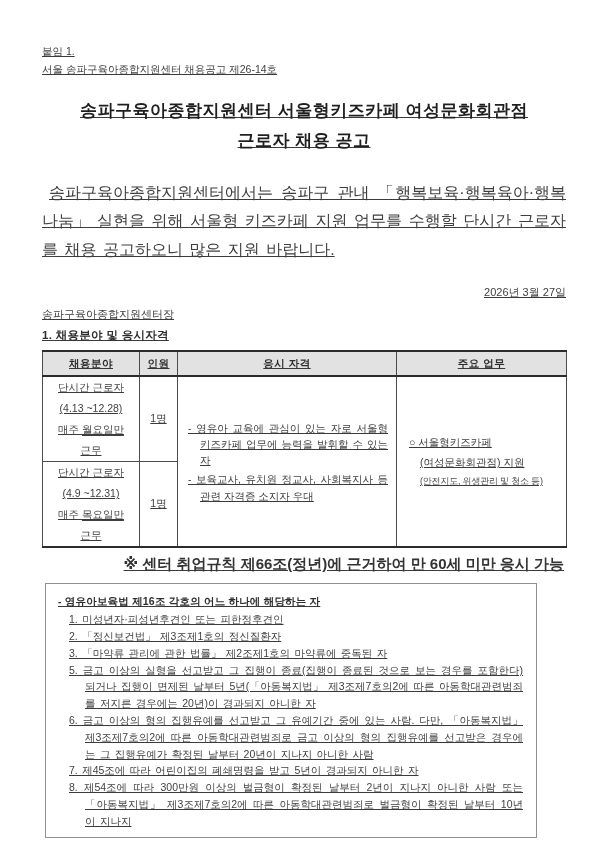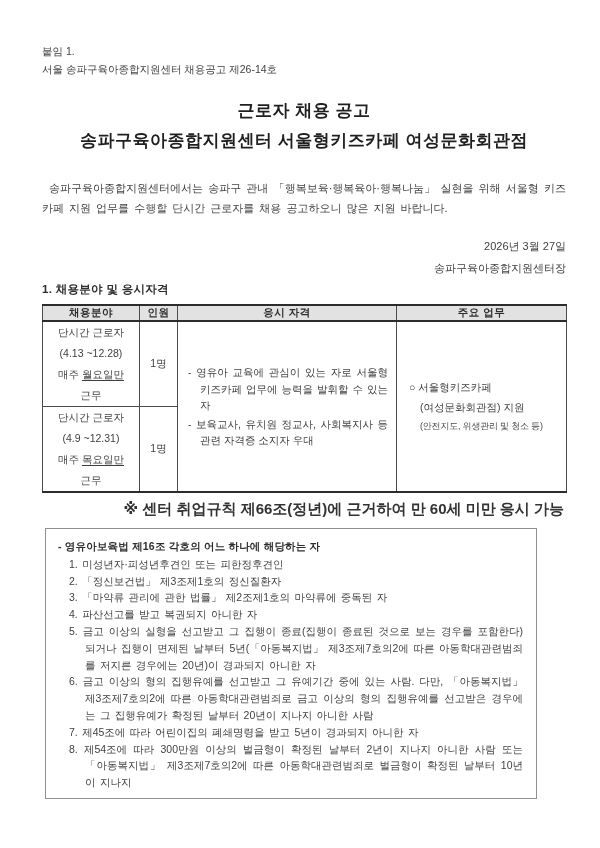--- a/index.html
+++ b/index.html
@@ -3,63 +3,63 @@
 <meta charset="utf-8">
 <style>
   * { margin: 0; padding: 0; box-sizing: border-box; }
   html, body { width: 600px; height: 848px; }
   body {
     background: #ffffff;
     font-family: "Liberation Sans", "DejaVu Sans", sans-serif;
     color: #3a3a3a;
     overflow: hidden;
   }
-  .doc { padding: 44px 34px 4px 42px; }
+  .doc { padding: 44px 34px 4px 42px; text-decoration: underline; }
 
   .small-line { font-size: 10.5px; line-height: 1.45; color: #3f3f3f; }
   .notice-no { margin-top: 3px; }
 
   .title-block { margin-top: 19px; text-align: center; }
   .title-line {
     font-size: 17px; font-weight: 700; color: #1f1f1f;
     line-height: 1.75; letter-spacing: 0.5px;
   }
 
   .intro {
     margin-top: 23px;
-    font-size: 11px; line-height: 1.78;
+    font-size: 16px; line-height: 1.78;
     text-align: justify;
     text-indent: 7px;
     word-spacing: 2px;
     color: #3f3f3f;
   }
 
   .date-line { margin-top: 21px; text-align: right; font-size: 11px; color: #3f3f3f; }
-  .signer-line { margin-top: 7px; text-align: right; font-size: 11px; color: #3f3f3f; }
+  .signer-line { margin-top: 7px; text-align: left; font-size: 11px; color: #3f3f3f; }
 
   .sec-heading {
     font-size: 11.5px; font-weight: 700; color: #2e2e2e; letter-spacing: 0.3px;
   }
   .sec1-heading { margin-top: 6px; }
   .sec2-heading { margin-top: 31px; }
 
   table.recruit {
     margin-top: 7px;
     border-collapse: collapse;
     width: 524px;
     table-layout: fixed;
     border-top: 2.5px solid #2c2c2c;
     border-bottom: 2.5px solid #2c2c2c;
     border-left: 1px solid #4c4c4c;
     border-right: 1px solid #4c4c4c;
   }
   table.recruit th {
     background: #e2e2e2;
     font-size: 10.5px; font-weight: 700; color: #2e2e2e;
-    height: 16px;
+    height: 25px;
     border-bottom: 2px solid #2c2c2c;
     border-left: 1px solid #4c4c4c;
     border-right: 1px solid #4c4c4c;
     letter-spacing: 0.5px;
   }
   table.recruit td {
     border: 1px solid #4c4c4c;
     font-size: 10.5px;
     color: #3f3f3f;
     vertical-align: middle;
@@ -104,22 +104,22 @@
 </style>
 </head>
 <body>
 
 <div class="doc">
 
   <div class="small-line">붙임 1.</div>
   <div class="small-line notice-no">서울 송파구육아종합지원센터 채용공고 제26-14호</div>
 
   <div class="title-block">
+    <div class="title-line">송파구육아종합지원센터 서울형키즈카페 여성문화회관점</div>
     <div class="title-line">근로자 채용 공고</div>
-    <div class="title-line">송파구육아종합지원센터 서울형키즈카페 여성문화회관점</div>
   </div>
 
   <p class="intro">송파구육아종합지원센터에서는 송파구 관내 「행복보육·행복육아·행복나눔」 실현을 위해 서울형 키즈카페 지원 업무를 수행할 단시간 근로자를 채용 공고하오니 많은 지원 바랍니다.</p>
 
   <div class="date-line">2026년 3월 27일</div>
   <div class="signer-line">송파구육아종합지원센터장</div>
 
   <div class="sec-heading sec1-heading">1. 채용분야 및 응시자격</div>
 
   <table class="recruit">
@@ -170,21 +170,20 @@
 
   <div class="table-note">※ 센터 취업규칙 제66조(정년)에 근거하여 만 60세 미만 응시 가능</div>
 
 
   <div class="disq-box">
     <div class="disq-title">- 영유아보육법 제16조 각호의 어느 하나에 해당하는 자</div>
     <ul class="disq-list">
       <li>1. 미성년자·피성년후견인 또는 피한정후견인</li>
       <li>2. 「정신보건법」 제3조제1호의 정신질환자</li>
       <li>3. 「마약류 관리에 관한 법률」 제2조제1호의 마약류에 중독된 자</li>
-      <li>4. 파산선고를 받고 복권되지 아니한 자</li>
       <li>5. 금고 이상의 실형을 선고받고 그 집행이 종료(집행이 종료된 것으로 보는 경우를 포함한다)되거나 집행이 면제된 날부터 5년(「아동복지법」 제3조제7호의2에 따른 아동학대관련범죄를 저지른 경우에는 20년)이 경과되지 아니한 자</li>
       <li>6. 금고 이상의 형의 집행유예를 선고받고 그 유예기간 중에 있는 사람. 다만, 「아동복지법」 제3조제7호의2에 따른 아동학대관련범죄로 금고 이상의 형의 집행유예를 선고받은 경우에는 그 집행유예가 확정된 날부터 20년이 지나지 아니한 사람</li>
       <li>7. 제45조에 따라 어린이집의 폐쇄명령을 받고 5년이 경과되지 아니한 자</li>
       <li>8. 제54조에 따라 300만원 이상의 벌금형이 확정된 날부터 2년이 지나지 아니한 사람 또는 「아동복지법」 제3조제7호의2에 따른 아동학대관련범죄로 벌금형이 확정된 날부터 10년이 지나지</li>
     </ul>
   </div>
 
 </div>
 
 </body></html>

